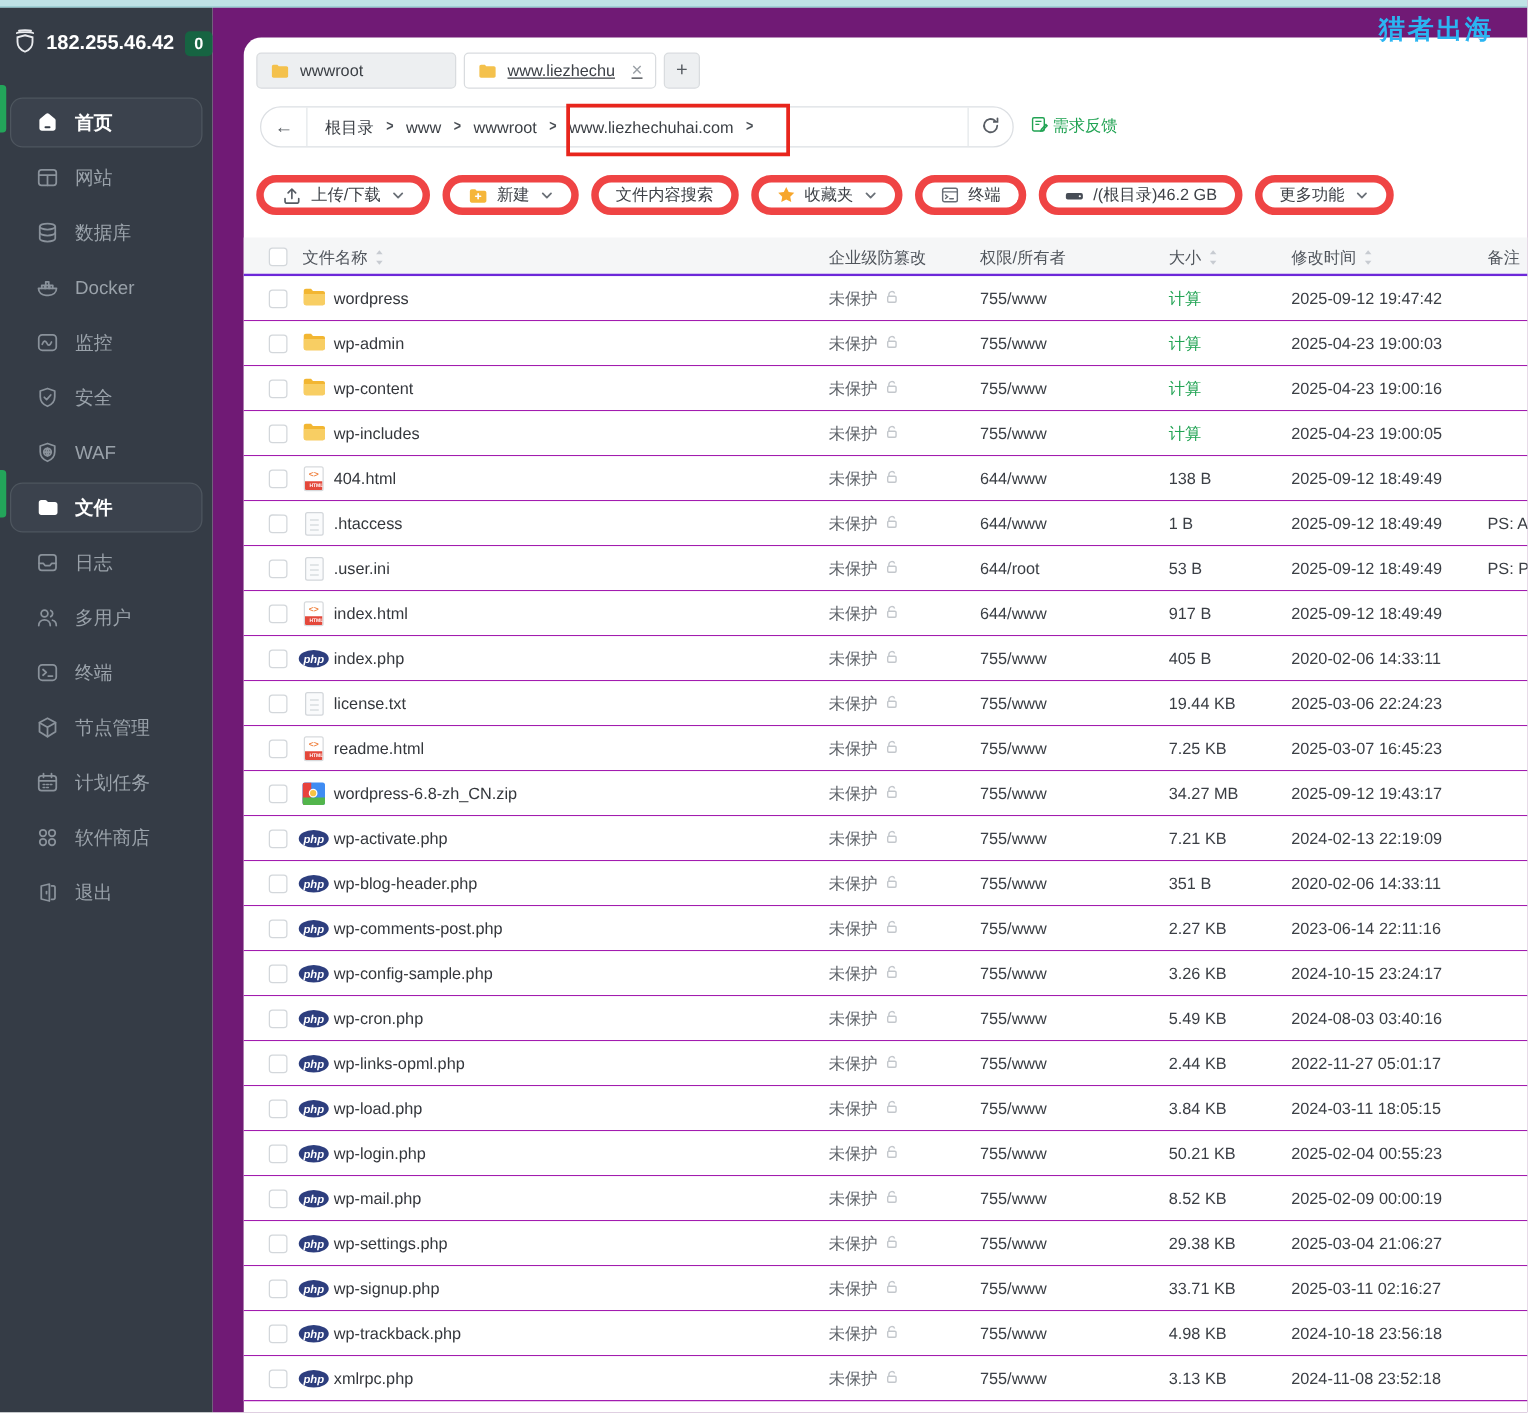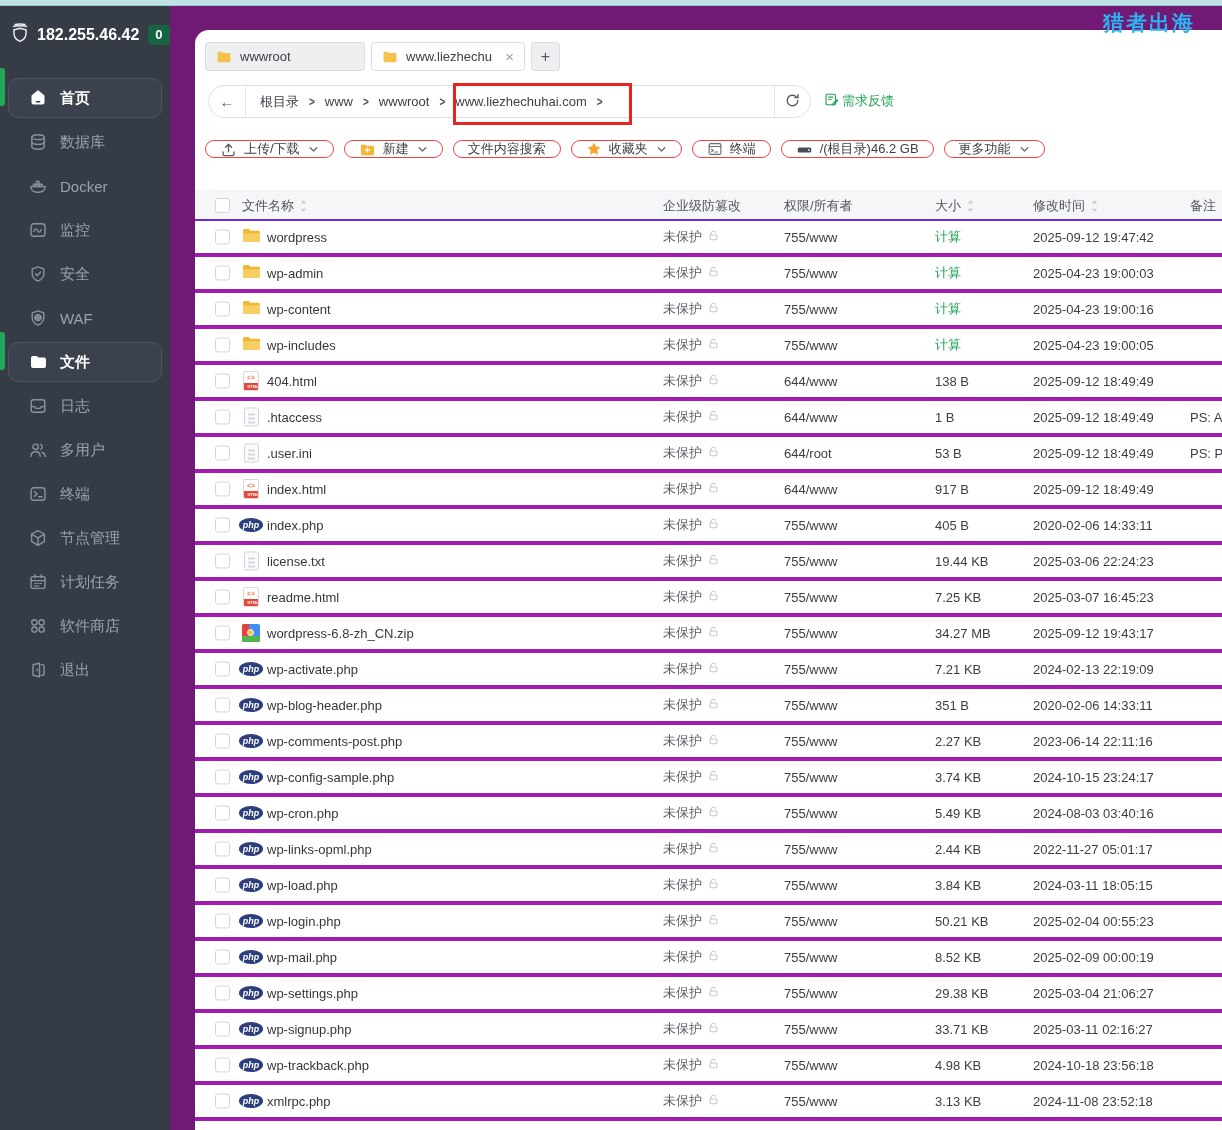--- a/index.html
+++ b/index.html
@@ -35,53 +35,53 @@
   
   .main { position:absolute; left:170px; top:0; width:1052px; height:1130px; background:#701a75; }
   .logo { position:absolute; top:9px; right:27px; color:#2ab5f2; font-size:21px; font-weight:bold;
     letter-spacing:2px; z-index:45; }
   .card { position:absolute; left:25px; top:30px; width:1027px; height:1100px; background:#fff;
     border-radius:14px 0 0 0; }
   
   .tabs { position:absolute; top:12px; left:10px; height:29px; display:flex; }
   .tab { height:29px; display:flex; align-items:center; padding:0 10px; margin-right:6px;
     border:1px solid #d9dcdf; border-radius:4px; background:#edeff1; font-size:13px; color:#3c4046; }
-  .tab.active { background:#fff; }
+  .tab.active { background:#fff;text-decoration:underline; }
   .tab .tab-icon { margin-right:8px; display:flex; }
   .tab .close { margin-left:auto; color:#9aa0a6; font-size:15px; line-height:1; padding-left:8px; }
   .tab-plus { width:29px; height:29px; border:1px solid #d9dcdf; border-radius:4px; background:#edeff1;
     display:flex; align-items:center; justify-content:center; color:#555a60; font-size:16px; }
   
   .pathbar { position:absolute; top:55px; left:13px; width:603px; height:33px;
     border:1px solid #dcdfe3; border-radius:17px; background:#fff; display:flex; align-items:center; }
   .back-btn { width:37px; height:100%; display:flex; align-items:center; justify-content:center;
     border-right:1px solid #e4e7ea; color:#555a60; font-size:15px; }
   .crumbs { display:flex; align-items:center; padding-left:14px; font-size:13px; color:#3c4046; }
   .crumb { white-space:nowrap;text-align:center; }
   .chev { color:#4a4f55; font-weight:bold; font-size:10px; margin:0 10px; transform:scaleY(1.25); }
   .refresh-btn { margin-left:auto; width:36px; height:100%; border-left:1px solid #e4e7ea;
     display:flex; align-items:center; justify-content:center; }
   .red-annotation { position:absolute; left:258px; top:53px; width:179px; height:42px;
     border:3px solid #e8251c; z-index:70; pointer-events:none; }
   .feedback { position:absolute; top:62px; left:629px; display:flex; align-items:center; gap:3px;
     color:#21a353; font-size:13px; }
   
   .toolbar { position:absolute; top:110px; left:10px; height:34px; display:flex; gap:10px; }
-  .tbtn { height:18px; border:1px solid #ef4444; border-radius:17px; background:#fff;
+  .tbtn { height:32px; border:6px solid #ef4444; border-radius:17px; background:#fff;
     display:inline-flex; align-items:center; gap:7px; padding:0 14px; font-size:13px; color:#3c4046; white-space:nowrap; }
   .tbtn .bicon { display:flex; }
   .tbtn .caret { display:flex; margin-left:1px; }
   
   .thead { position:absolute; top:160px; left:0; width:1027px; height:31px; background:#f5f6f7;
     border-bottom:2px solid #6d28d9; }
   .thead .hcell { position:absolute; top:0; height:31px; display:flex; align-items:center;
     font-size:13px; color:#50555c; white-space:nowrap; }
   .sort { margin-left:5px; display:flex; }
   .tbody { position:absolute; top:191px; left:0; width:1027px; }
-  .trow { position:relative; height:36px; border-bottom:4px solid #a21caf; background:#fff; }
+  .trow { position:relative; height:36px; border-bottom:1px solid #a21caf; background:#fff; }
   .cell { position:absolute; top:50%; transform:translateY(-50%); white-space:nowrap; }
   .c-cb    { left:20px; }
   .c-icon  { left:42px; width:28px; display:flex; justify-content:center; transform:translateY(-50%); }
   .c-name  { left:72px; color:#34373c; }
   .c-tamper{ left:468px; color:#5c6168; display:flex; align-items:center; gap:5px; }
   .c-perm  { left:589px; }
   .c-size  { left:740px; }
   .c-time  { left:838px; }
   .c-note  { left:995px; }
   .green-link { color:#21a353; }
@@ -128,20 +128,31 @@
               <rect x="7.6" y="13" width="4.8" height="1.5" rx=".75" fill="#353c46"></rect>
             </svg>
           </span>
           <span class="nav-label">首页</span>
         </div>
       </div>
       <div class="nav-item">
         <div class="nav-box">
           <span class="nav-icon">
             <svg viewBox="0 0 20 20" fill="none" stroke="currentColor" stroke-width="1.4" stroke-linecap="round" stroke-linejoin="round">
+              <rect x="3" y="3.8" width="14" height="12.4" rx="2.2"></rect>
+              <path d="M3 8h14M10 8v8.2"></path>
+            </svg>
+          </span>
+          <span class="nav-label">网站</span>
+        </div>
+      </div>
+      <div class="nav-item">
+        <div class="nav-box">
+          <span class="nav-icon">
+            <svg viewBox="0 0 20 20" fill="none" stroke="currentColor" stroke-width="1.4" stroke-linecap="round" stroke-linejoin="round">
               <ellipse cx="10" cy="5.2" rx="6.2" ry="2.4"></ellipse>
               <path d="M3.8 5.2v9.6c0 1.3 2.8 2.4 6.2 2.4s6.2-1.1 6.2-2.4V5.2"></path>
               <path d="M3.8 10c0 1.3 2.8 2.4 6.2 2.4s6.2-1.1 6.2-2.4"></path>
             </svg>
           </span>
           <span class="nav-label">数据库</span>
         </div>
       </div>
       <div class="nav-item">
         <div class="nav-box">
@@ -783,21 +794,21 @@
           </span>
           <span class="cell c-name">wp-config-sample.php</span>
           <span class="cell c-tamper">
             <span>未保护</span>
             <span><svg width="13" height="13" viewBox="0 0 14 14" fill="none" stroke="#c3c7cc" stroke-width="1.2">
                 <path d="M4.4 6.4V4.9a2.6 2.6 0 0 1 5-.9"></path>
                 <rect x="3.4" y="6.4" width="7.2" height="5.2" rx="1"></rect>
               </svg></span>
           </span>
           <span class="cell c-perm">755/www</span>
-          <span class="cell c-size">3.74 KB</span>
+          <span class="cell c-size">3.26 KB</span>
           <span class="cell c-time">2024-10-15 23:24:17</span>
         </div>
         <div class="trow">
           <span class="cell c-cb">
             <span class="checkbox"></span>
           </span>
           <span class="cell c-icon">
             <span class="fi-php">php</span>
           </span>
           <span class="cell c-name">wp-cron.php</span>

